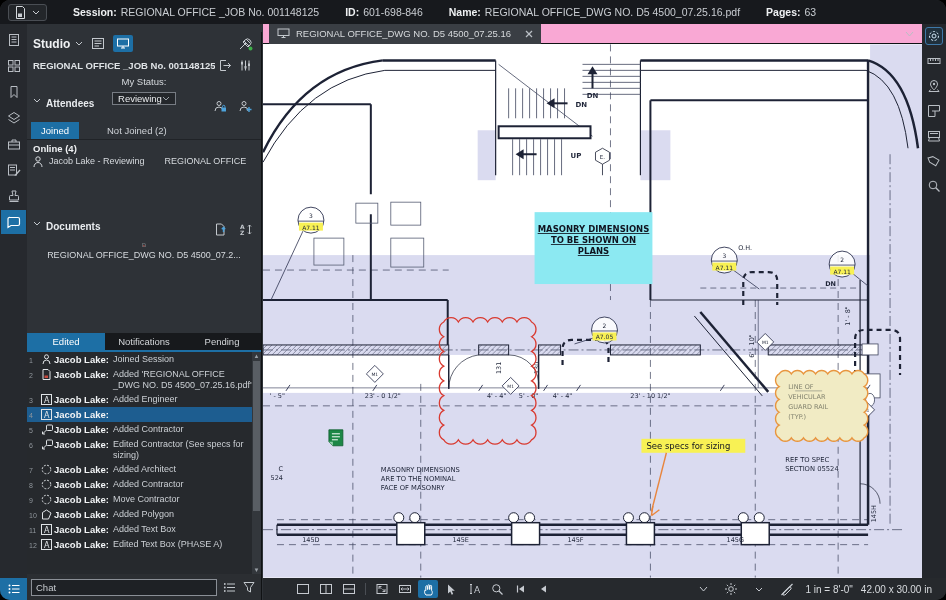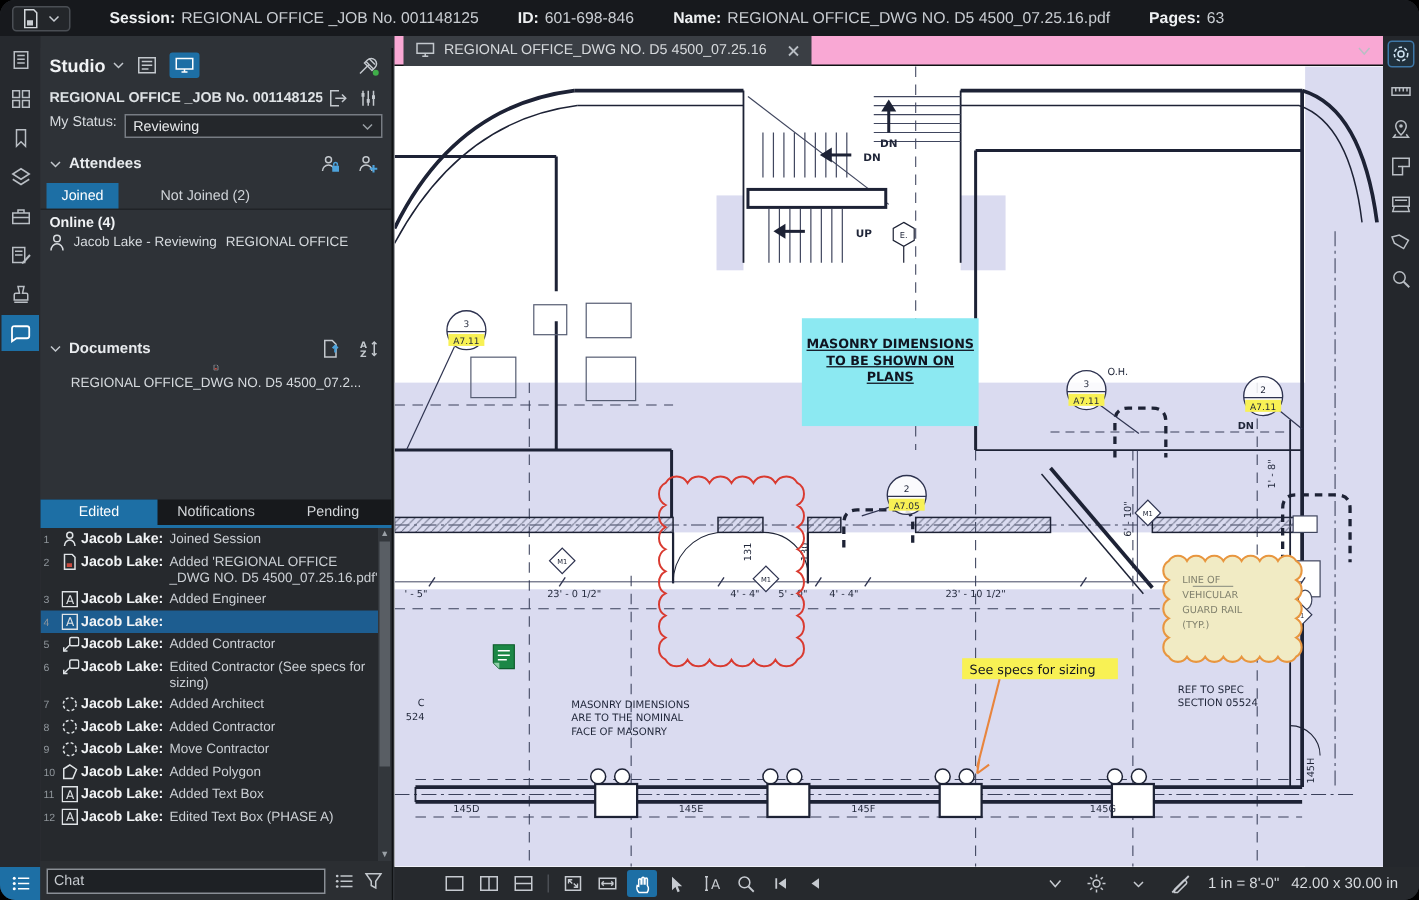--- a/index.html
+++ b/index.html
@@ -17,30 +17,30 @@
   .rail-bottom{position:absolute;left:0;bottom:0;width:27px;height:22px;background:#1d6fa5;display:flex;align-items:center;justify-content:center;color:#fff;}
   
   .panel{position:absolute;left:27px;top:32px;width:235px;bottom:0;background:#2e3237;display:flex;flex-direction:column;color:#d6dade;border-right:1px solid #101214;}
   .p-head{height:23px;display:flex;align-items:center;padding:0 6px;gap:5px;}
   .p-title{font-size:12px;font-weight:bold;color:#f0f2f4;}
   .hd-ic{width:20px;height:17px;display:flex;align-items:center;justify-content:center;color:#c3c8cd;}
   .hd-ic.active{background:#1d6fa5;color:#fff;border-radius:2px;}
   .grow{flex:1;}
   .p-session{height:21px;display:flex;align-items:center;padding:0 6px;font-size:9.5px;font-weight:bold;color:#dfe3e6;}
   .p-session .nm{flex:1;white-space:nowrap;overflow:hidden;}
-  .p-status{height:22px;display:flex;padding:0 6px;font-size:9.5px;gap:5px;}
+  .p-status{height:22px;display:flex;align-items:center;padding:0 6px;font-size:9.5px;gap:5px;flex-direction:column;}
   .sel-box{flex:1;height:16px;border:1px solid #777c83;background:#24272b;display:flex;align-items:center;padding:0 5px;color:#e8eaec;font-size:9.5px;}
   .sel-box .grow{flex:1;}
-  .sec-head{height:22px;display:flex;align-items:center;padding:0 6px;gap:5px;font-size:10px;font-weight:bold;color:#e8ebee;}
+  .sec-head{height:22px;display:flex;padding:0 6px;gap:5px;font-size:10px;font-weight:bold;color:#e8ebee;}
   .tabs2{height:20px;display:flex;align-items:flex-end;padding-left:4px;gap:18px;border-bottom:1px solid #202327;}
   .tab2{font-size:9.5px;padding:3px 10px;color:#cfd3d8;}
   .tab2.on{background:#1d6fa5;color:#fff;}
   .online-h{height:16px;display:flex;align-items:center;padding:0 6px;font-size:9.5px;font-weight:bold;color:#f0f2f4;}
   .user-row{height:18px;display:flex;align-items:flex-start;padding:0 6px;gap:6px;font-size:9px;color:#d6dade;}
-  .user-row .org{}
+  .user-row .org{margin-left:14px;}
   .spacer1{height:47px;}
   .doc-row{height:17px;display:flex;align-items:center;padding:0 6px;gap:3px;font-size:9px;color:#d6dade;white-space:nowrap;overflow:hidden;flex-direction:column;}
   .spacer2{flex:1;}
   .rec-tabs{height:19px;display:flex;background:#17191c;align-items:stretch;border-bottom:2px solid #1d6fa5;}
   .rec-tab{flex:1;display:flex;align-items:center;justify-content:center;font-size:9.5px;color:#d4d7da;}
   .rec-tab.on{background:#1d6fa5;color:#fff;}
   .rec-list{height:222px;background:#26292d;overflow:hidden;position:relative;padding-right:9px;}
   .rrow{display:flex;align-items:flex-start;padding:2px 0 1px 2px;line-height:11px;}
   .rrow.sel{background:#1d5d90;}
   .rn{width:10px;font-size:7px;color:#90969c;flex:none;padding-top:1px;}

